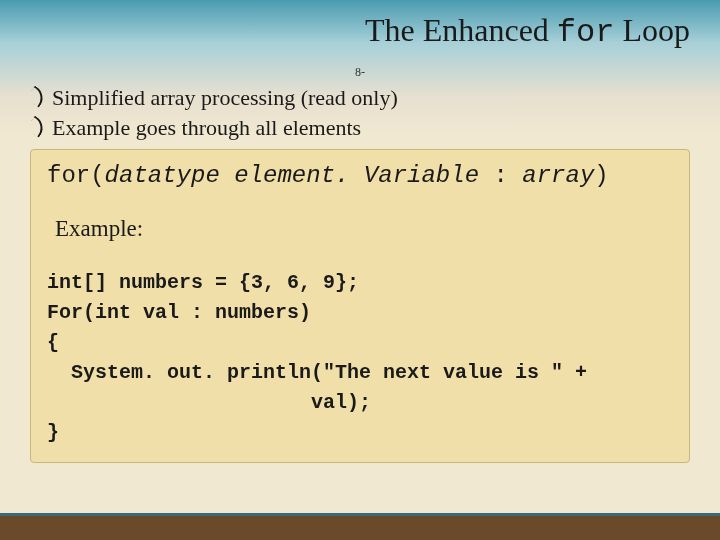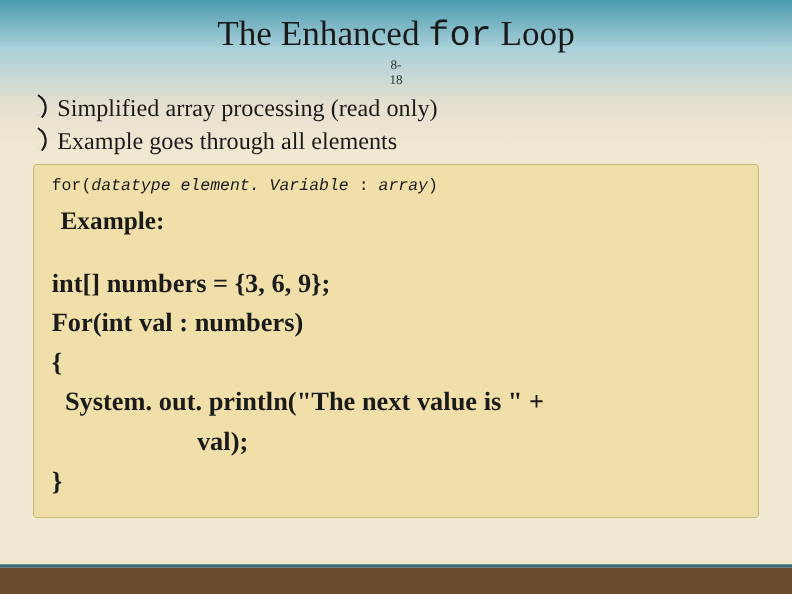--- a/index.html
+++ b/index.html
@@ -9,25 +9,25 @@
     background: #000;
   }
   .slide {
     width: 720px;
     height: 540px;
     background: linear-gradient(to bottom, #4a9bb0 0%, #a8d0d8 8%, #e8e0d0 18%, #f0e8d0 25%, #f0e8d0 100%);
     position: relative;
     padding: 12px 30px 0 30px;
   }
   .title {
-    text-align: center;
+    text-align: right;
     font-size: 32px;
     font-weight: normal;
     color: #1a1a1a;
-    margin-bottom: 2px;
+    margin-bottom: 15px;
   }
   .title .code { font-family: 'Courier New', monospace; }
   .pagenum {
     text-align: center;
     font-size: 12px;
     line-height: 1.1;
     color: #333;
     margin-bottom: 4px;
   }
   .bullets {
@@ -51,36 +51,35 @@
     background: #f0dfa8;
     border: 1px solid #c8b878;
     border-radius: 4px;
     margin: 6px 0 0 0;
     padding: 10px 16px 14px 16px;
     font-size: 20px;
     color: #1a1a1a;
   }
   .syntax {
     font-family: 'Courier New', monospace;
-    font-size: 15px;
+    font-size: 24px;
     line-height: 1.35;
-    margin-bottom: 8px;
+    margin-bottom: 24px;
   }
   .syntax .kw { font-style: normal; }
   .syntax .it { font-style: italic; }
   .example-label {
     font-family: Georgia, serif;
     font-size: 23px;
     margin: 4px 0 6px 8px;
-    font-weight: bold;
   }
   .code2 {
-    font-family: Liberation Serif, serif;
+    font-family: Liberation Mono, monospace;
     font-weight: bold;
-    font-size: 24px;
+    font-size: 20px;
     line-height: 1.5;
     white-space: pre;
     margin-top: 26px;
   }
   .footer {
     position: absolute;
     left: 0; right: 0; bottom: 0;
     height: 24px;
     background: #6a4a2a;
   }
@@ -95,21 +94,20 @@
 <body>
 
 <div class="slide">
 
   <div class="title">
     <span>The Enhanced </span><span class="code">for</span><span> Loop</span>
   </div>
 
   <div class="pagenum">
     <div>8-</div>
-    <div>18</div>
   </div>
 
   <div class="bullets">
     <div class="item"><span>Simplified array processing (read only)</span></div>
     <div class="item"><span>Example goes through all elements</span></div>
   </div>
 
   <div class="codebox">
     <div class="syntax">
       <div>

